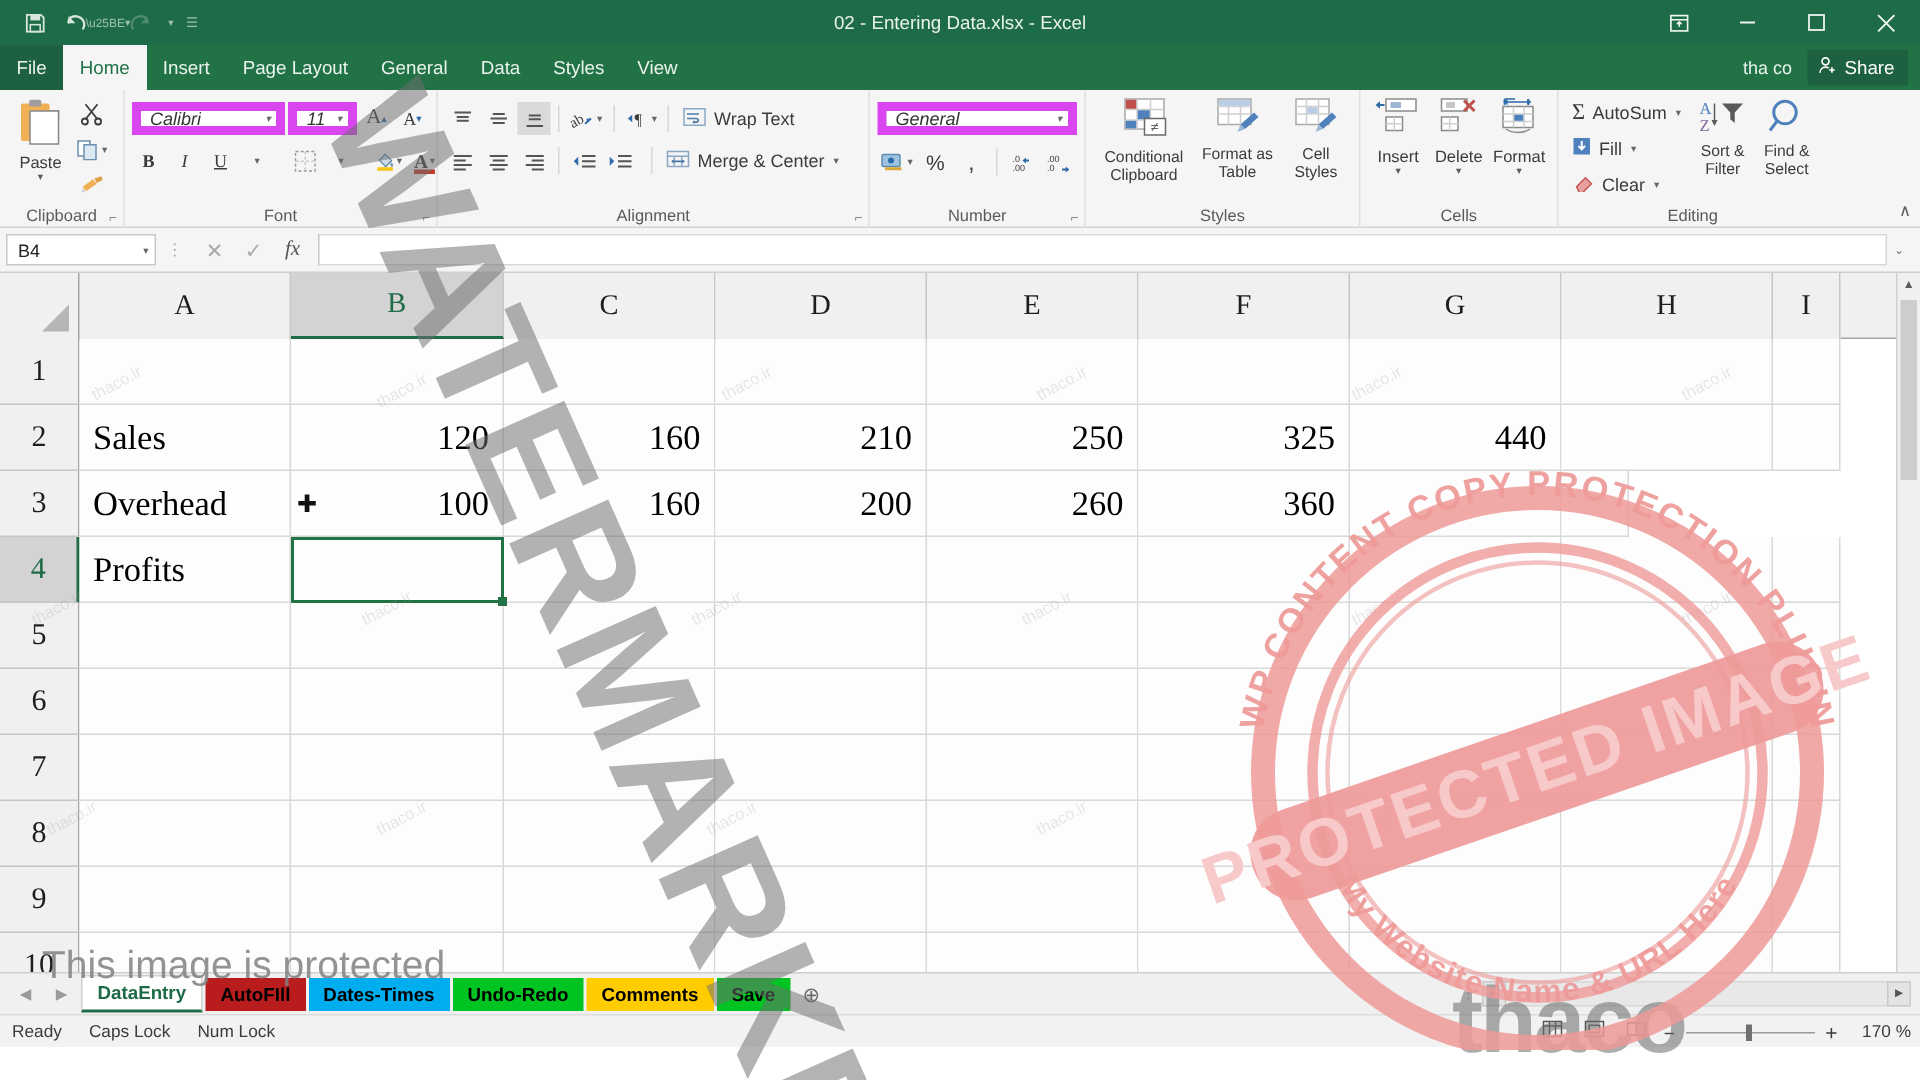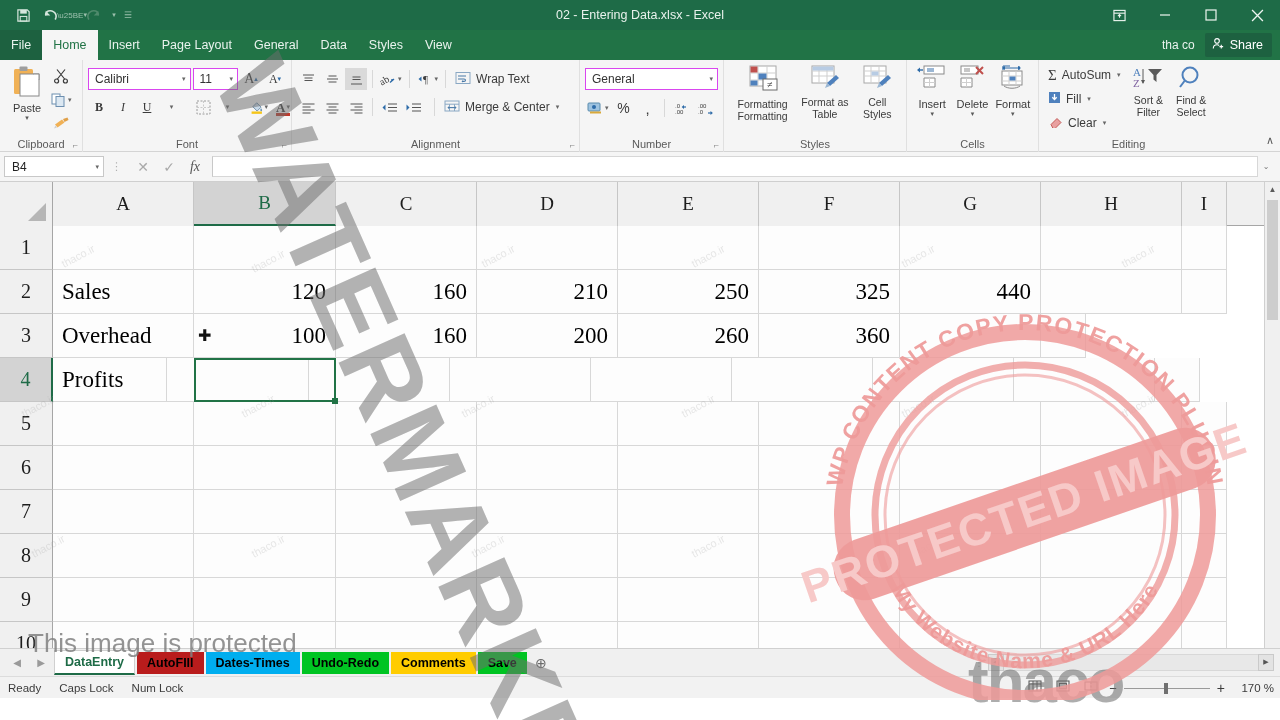--- a/index.html
+++ b/index.html
@@ -84,23 +84,24 @@
   .smallrow { display: flex; align-items: center; gap: 2px; height: 24px; }
   .sbtn {
     min-width: 22px; height: 22px; display: flex; align-items: center; justify-content: center;
     font-size: 12px; color: #3b3b3b; padding: 0 2px;
   }
   .sbtn.boldi { font-weight: bold; font-family: "Liberation Serif", serif; }
   .sbtn.itali { font-style: italic; font-family: "Liberation Serif", serif; }
   .sbtn.unde { text-decoration: underline; font-family: "Liberation Serif", serif; }
   .caret { font-size: 7px; color: #666; margin-left: 1px; }
   .combo {
-    border: 1px solid #d946ef; background: #fff; height: 22px; display: flex;
+    border: 6px solid #d946ef; background: #fff; height: 22px; display: flex;
     align-items: center; padding: 0 4px 0 6px; font-size: 12px; color: #333;
     justify-content: space-between;
+    font-style: italic;
   }
   .combo .cv { overflow: hidden; white-space: nowrap; }
   .sep { width: 1px; background: #d8d8d8; height: 18px; margin: 0 3px; }
   .txtbtn { display: flex; align-items: center; gap: 5px; height: 24px; padding: 0 4px; font-size: 12px; }
 
   
   .fbar {
     height: 30px; background: #f5f5f5; display: flex; align-items: center;
     border-bottom: 1px solid #cfcfcf; padding: 0 6px 0 4px; gap: 0;
   }
@@ -572,21 +573,21 @@
             <svg width="34" height="30" viewBox="0 0 34 30">
                 <rect x="4" y="1" width="26" height="20" fill="#fff" stroke="#a8a8a8" stroke-width="1"></rect>
                 <path d="M4 8h26M4 15h26M12 1v20M21 1v20" stroke="#cfcfcf" stroke-width="1"></path>
                 <rect x="4.5" y="1.5" width="7" height="6" fill="#c0504d"></rect>
                 <rect x="12.5" y="8.5" width="8" height="6" fill="#4f81bd"></rect>
                 <rect x="4.5" y="15.5" width="7" height="5" fill="#4f81bd"></rect>
                 <rect x="17" y="14" width="14" height="11" fill="#fff" stroke="#6a6a6a" stroke-width="1"></rect>
                 <text x="21" y="23" font-size="10" font-family="Liberation Serif, serif" fill="#333">≠</text>
               </svg>
           </span>
-          <span class="lbl" style="font-size:10.5px">Formatting Formatting</span>
+          <span class="lbl" style="font-size:10.5px">Conditional Clipboard</span>
         </div>
         <div class="bigbtn" style="width:58px">
           <span>
             <svg width="32" height="28" viewBox="0 0 32 28">
                 <rect x="3" y="1" width="22" height="17" fill="#fff" stroke="#a8a8a8" stroke-width="1"></rect>
                 <path d="M3 6h22M3 11h22M10 1v17M18 1v17" stroke="#cfcfcf" stroke-width="1"></path>
                 <rect x="3.5" y="1.5" width="21" height="4" fill="#b8cce4"></rect>
                 <path d="M18 18l9-8 3 3-9 8z" fill="#4f81bd"></path>
                 <path d="M18 18l-2 5 5-2z" fill="#9bb7d4"></path>
               </svg>
@@ -781,21 +782,21 @@
           <div class="cell num" style="width:142px">100</div>
           <div class="cell num" style="width:141px">160</div>
           <div class="cell num" style="width:141px">200</div>
           <div class="cell num" style="width:141px">260</div>
           <div class="cell num" style="width:141px">360</div>
           <div class="cell num" style="width:141px"></div>
           <div class="cell num" style="width:45px"></div>
         </div>
 
         <div class="grow">
-          <div class="cell txt" style="width:114px">Profits</div>
+          <div class="cell txt" style="width:141px">Profits</div>
           <div class="cell num" style="width:142px"></div>
           <div class="cell num" style="width:141px"></div>
           <div class="cell num" style="width:141px"></div>
           <div class="cell num" style="width:141px"></div>
           <div class="cell num" style="width:141px"></div>
           <div class="cell num" style="width:141px"></div>
           <div class="cell num" style="width:141px"></div>
           <div class="cell num" style="width:45px"></div>
         </div>
 

